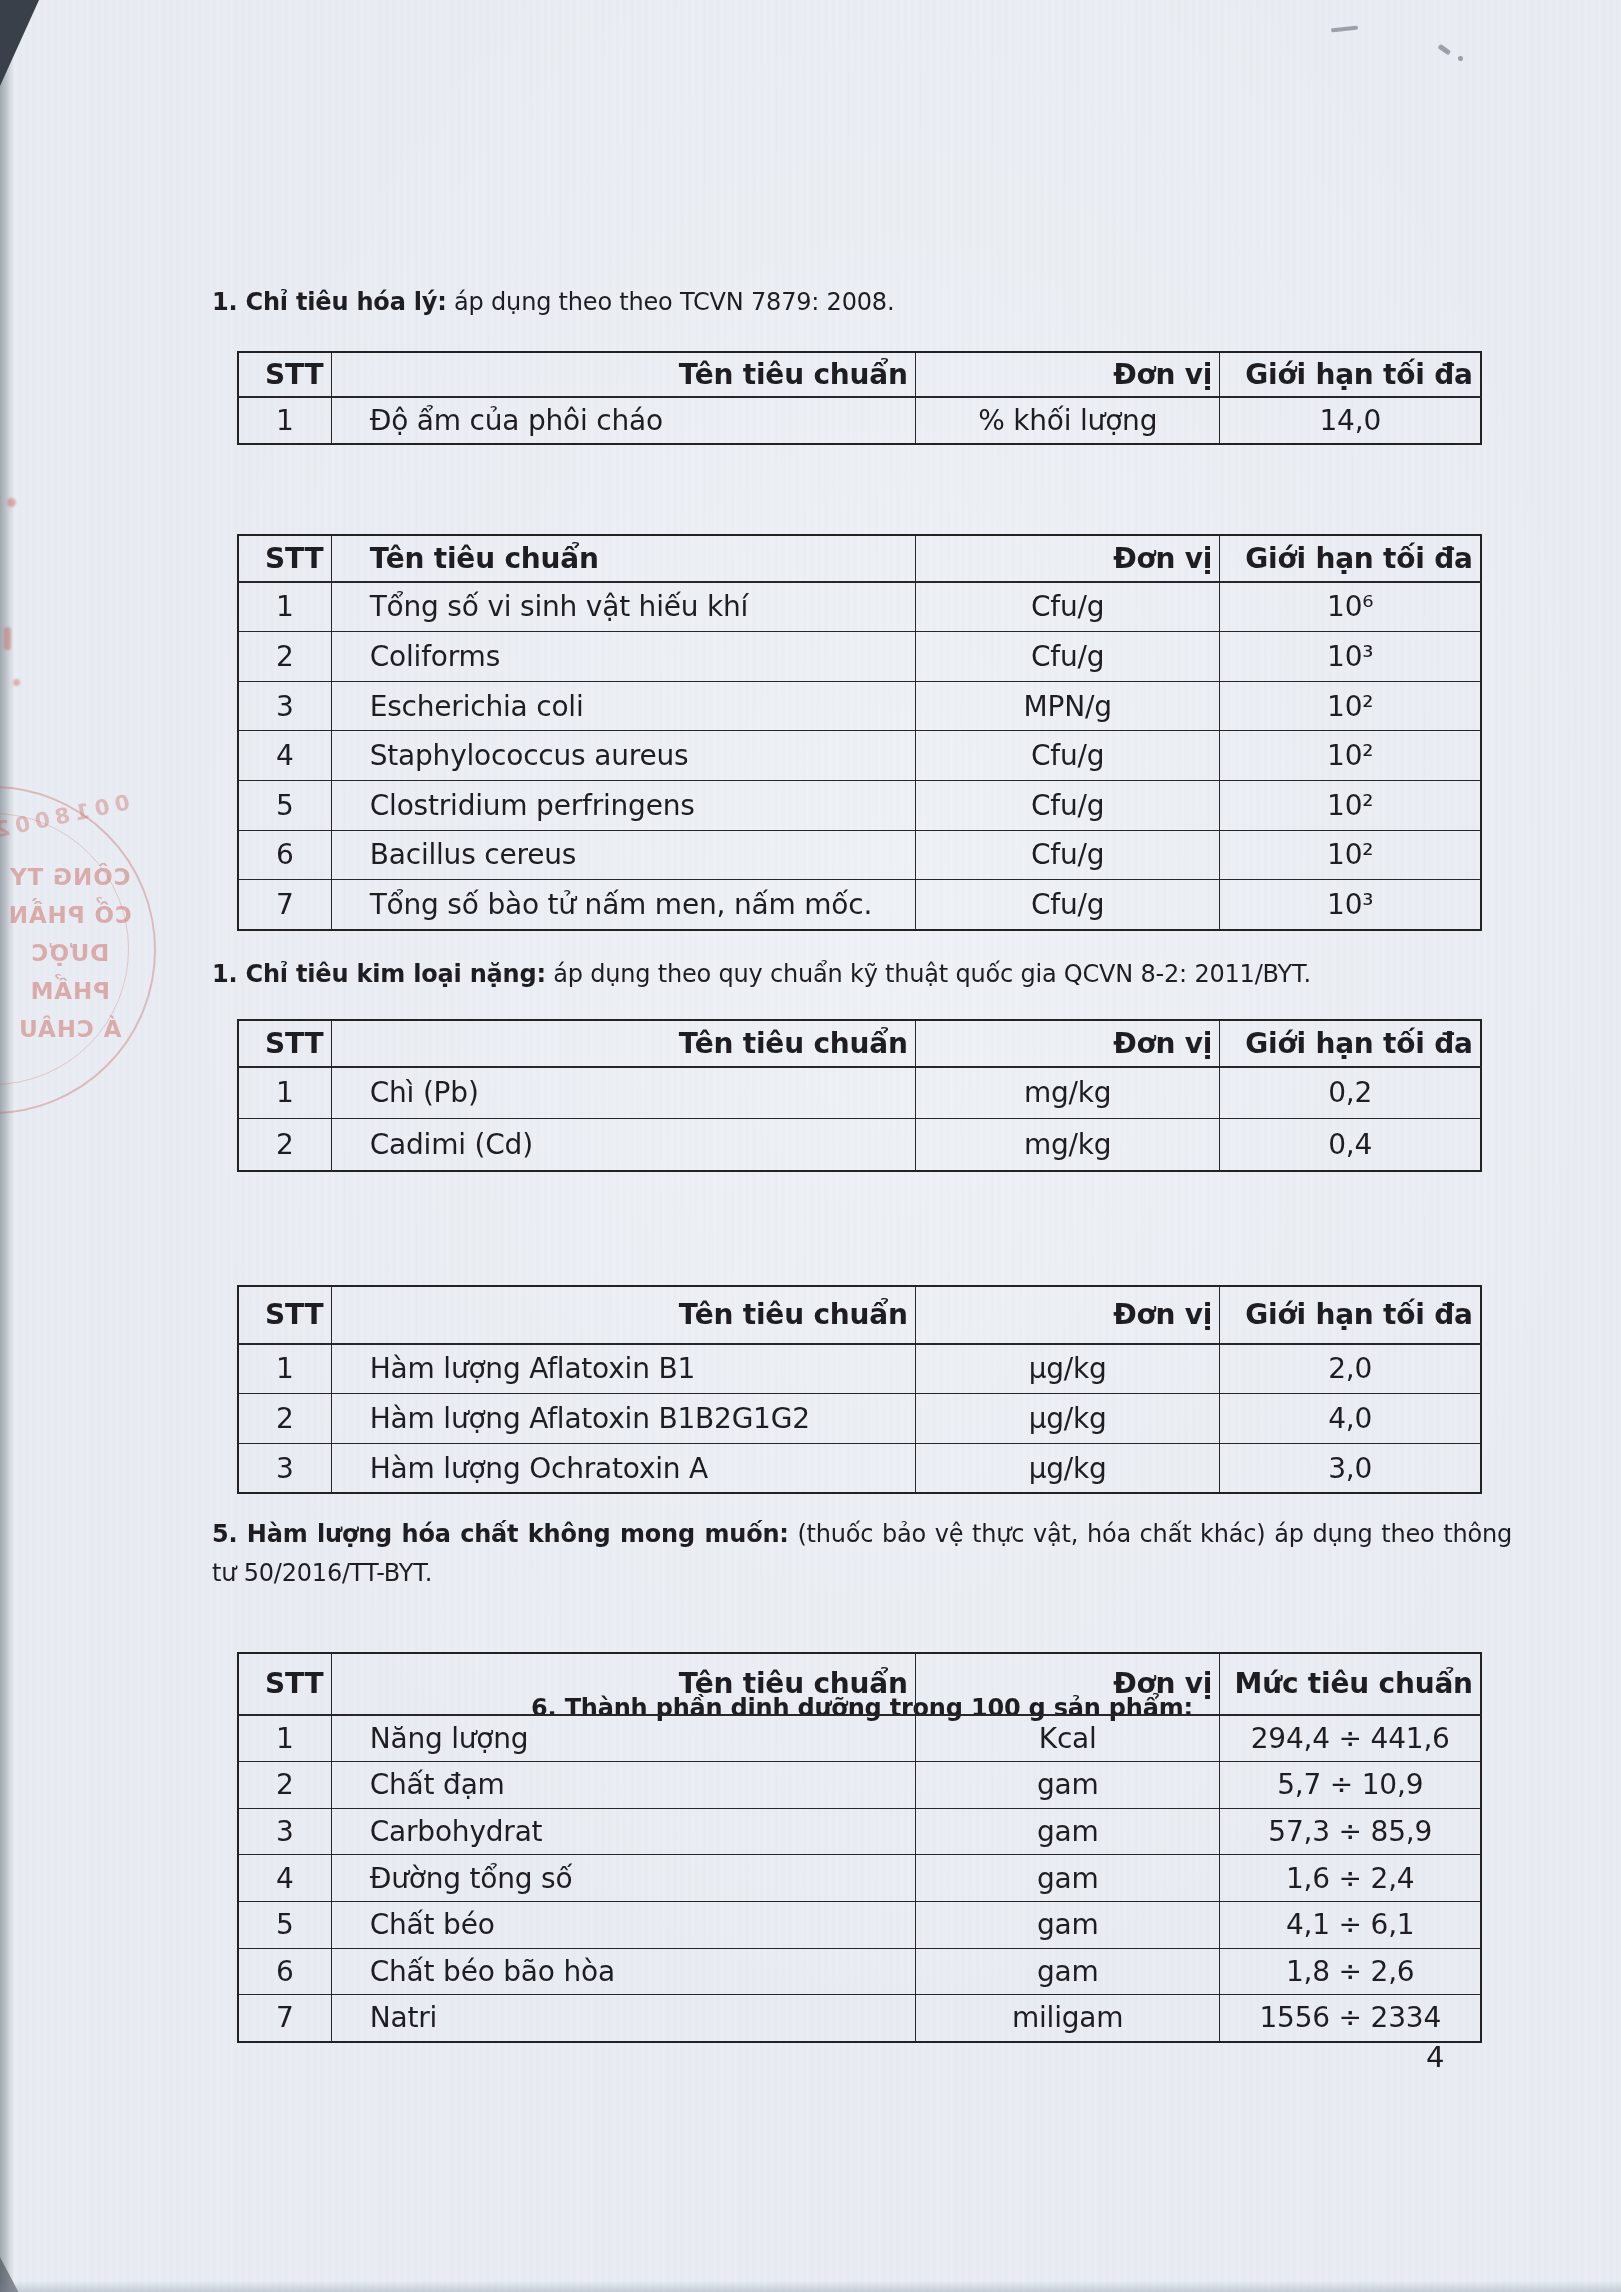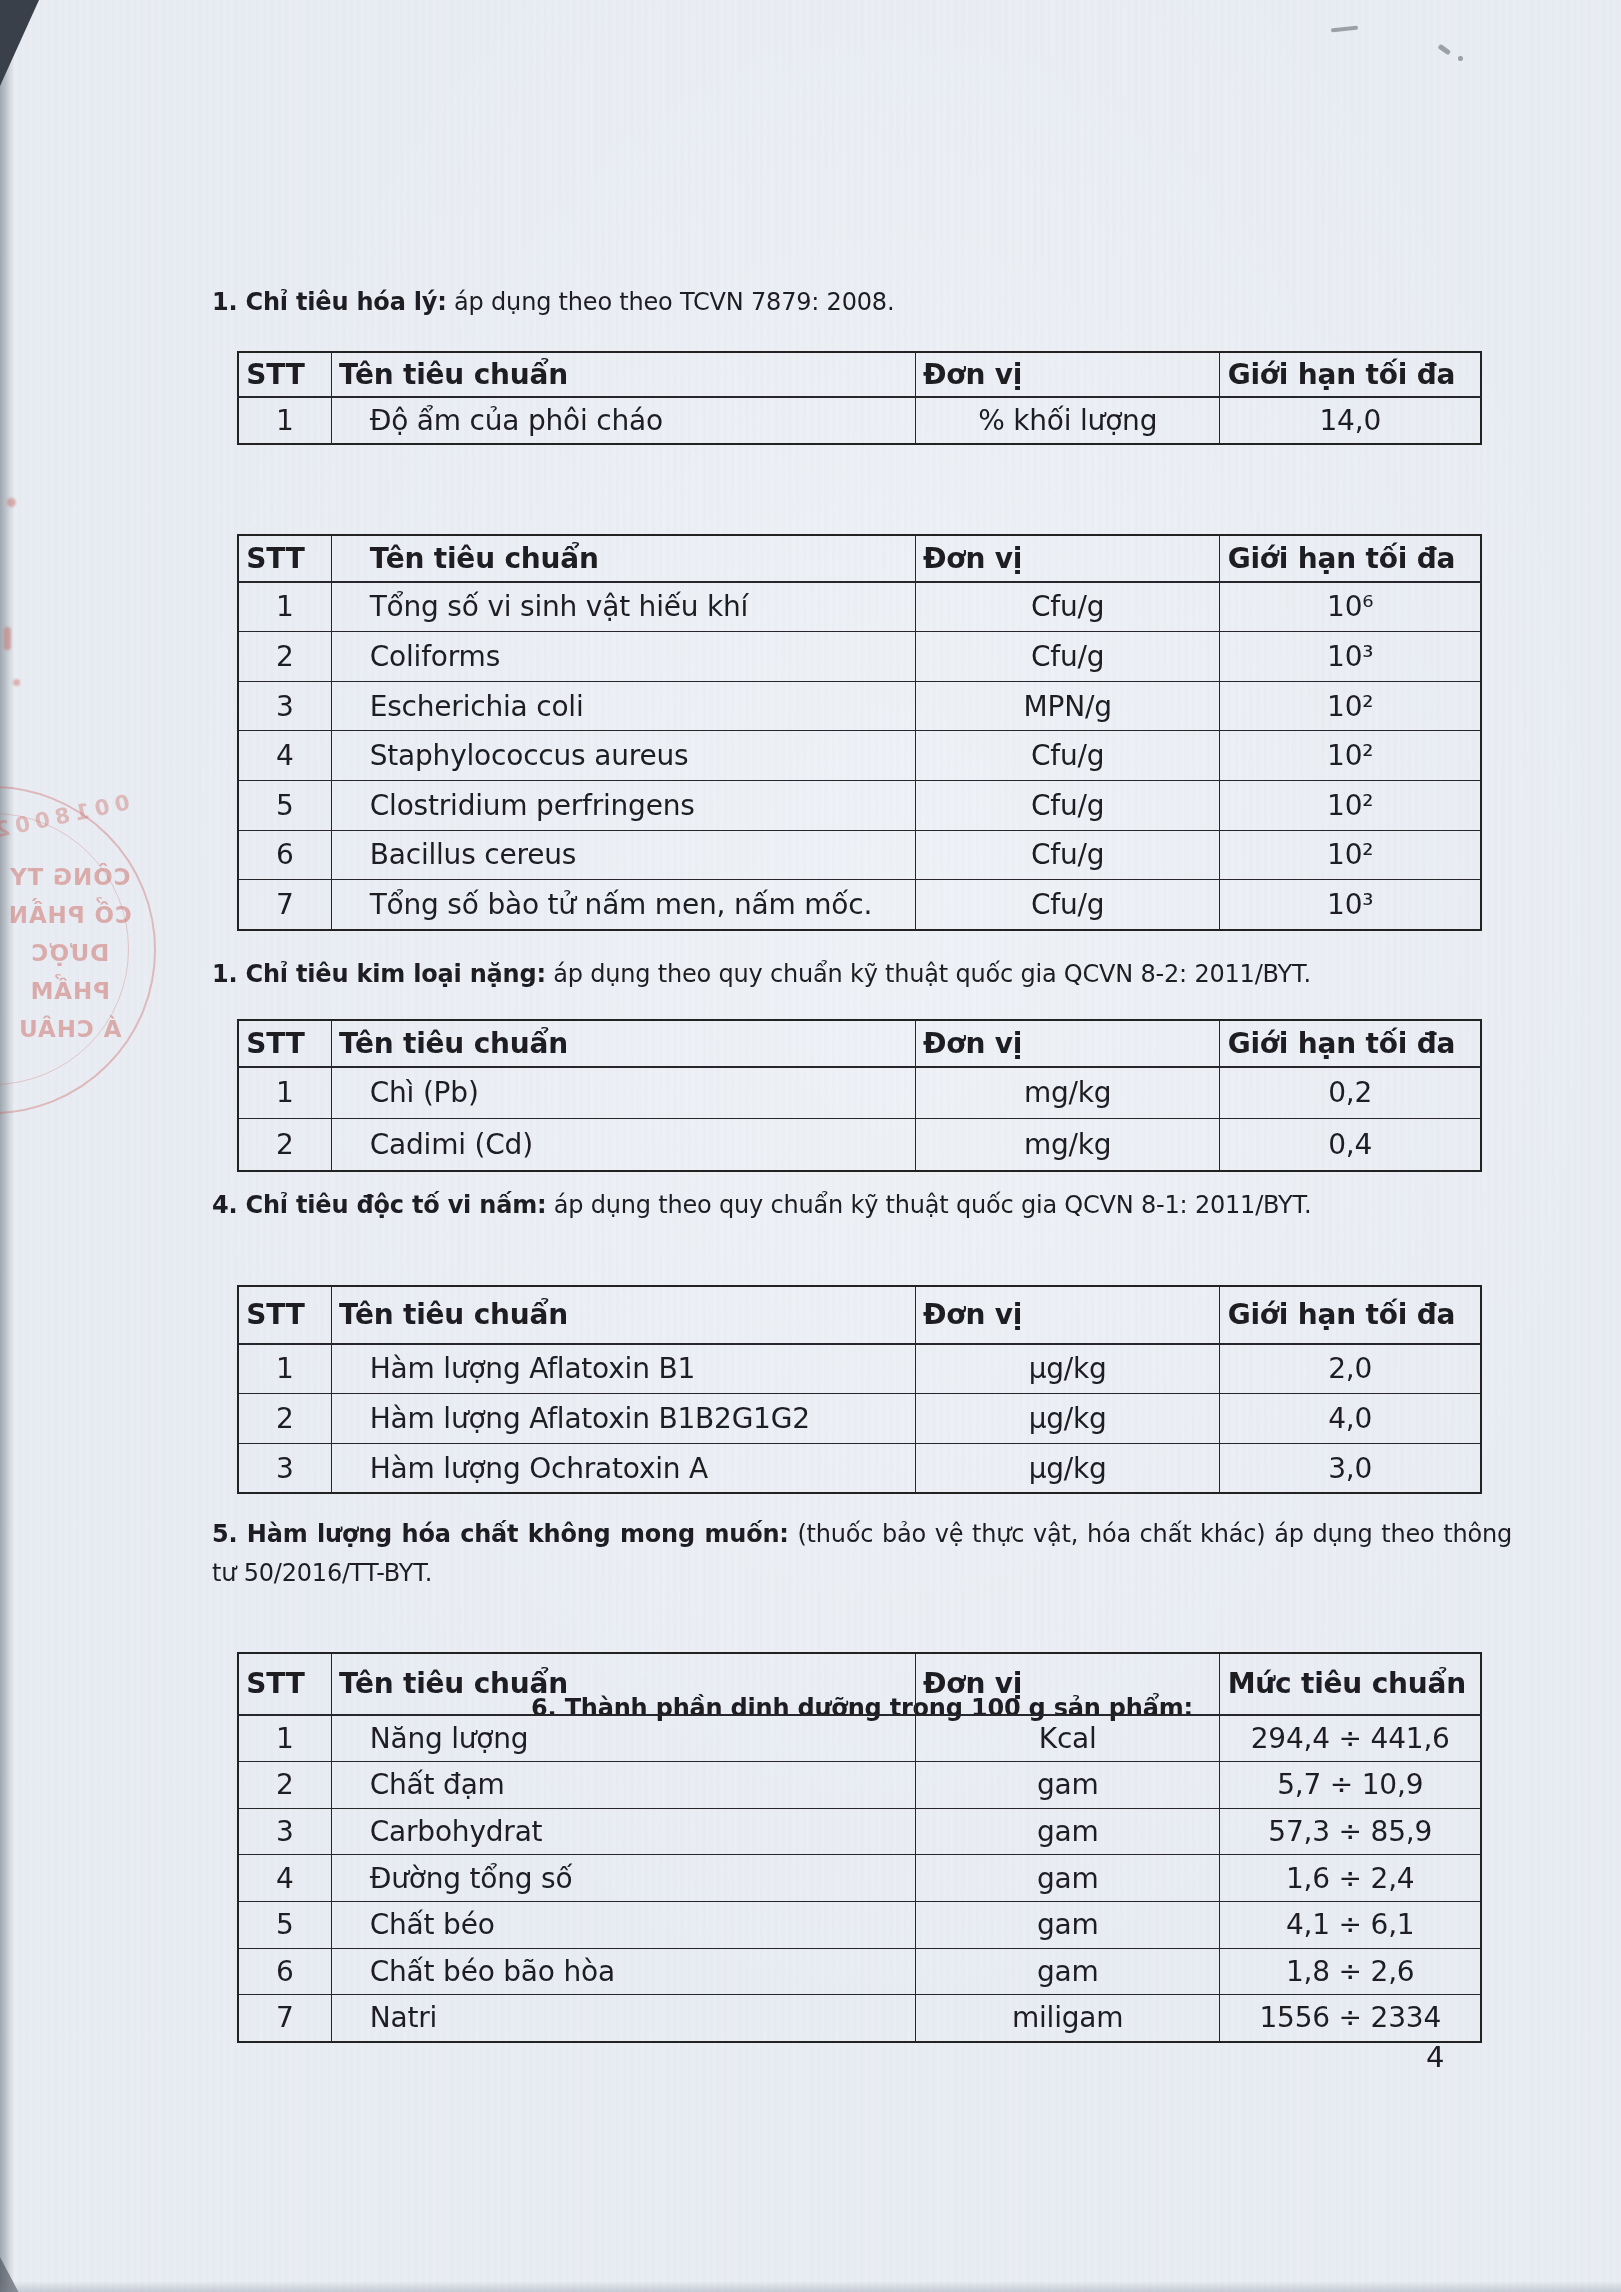--- a/index.html
+++ b/index.html
@@ -55,21 +55,21 @@
   .s2{top:466px;}
   .s3{top:955px;}
   .s4{top:1186px;}
   .s5{top:1515px;}
   .s6{top:1689px;font-weight:bold;text-align:center;}
 
   
   table.tbl{position:absolute;left:237px;width:1245px;border-collapse:collapse;
     font-size:28px;letter-spacing:-0.2px;background:transparent;}
   table.tbl th,table.tbl td{border:1.8px solid #26262b;padding:1.8px 7.2px;}
-  table.tbl thead th{border-bottom:2.7px solid #26262b;font-weight:bold;text-align:left;}
+  table.tbl thead th{border-bottom:2.7px solid #26262b;font-weight:bold;text-align:right;}
   table.tbl{border:2.7px solid #222;}
   .col-num{width:7.5%;text-align:center;}
   .col-name{width:47%;text-align:left;padding-left:38px !important;}
   .col-unit{width:24.5%;text-align:center;margin-left:6px;}
   .col-limit{width:21%;text-align:center;}
   th.col-name{padding-left:7.2px !important;text-align:center;}
   .t2 thead th.col-name{text-align:left;padding-left:38px !important;}
   td.sci{}
 
   .t1{top:351px;}  .t1 td{height:42px;} .t1 th{height:39px;}
@@ -208,24 +208,20 @@
         </tr>
         <tr>
           <td class="col-num">2</td>
           <td class="col-name">Cadimi (Cd)</td>
           <td class="col-unit">mg/kg</td>
           <td class="col-limit">0,4</td>
         </tr>
       </tbody>
   </table>
 
-  <div class="sec s4">
-    <span class="b">4. Chỉ tiêu độc tố vi nấm:</span>
-    <span>áp dụng theo quy chuẩn kỹ thuật quốc gia QCVN 8-1: 2011/BYT.</span>
-  </div>
   <table class="tbl t4">
     <thead>
       <tr>
         <th class="col-num">STT</th>
         <th class="col-name">Tên tiêu chuẩn</th>
         <th class="col-unit">Đơn vị</th>
         <th class="col-limit">Giới hạn tối đa</th>
       </tr>
     </thead>
     <tbody>

